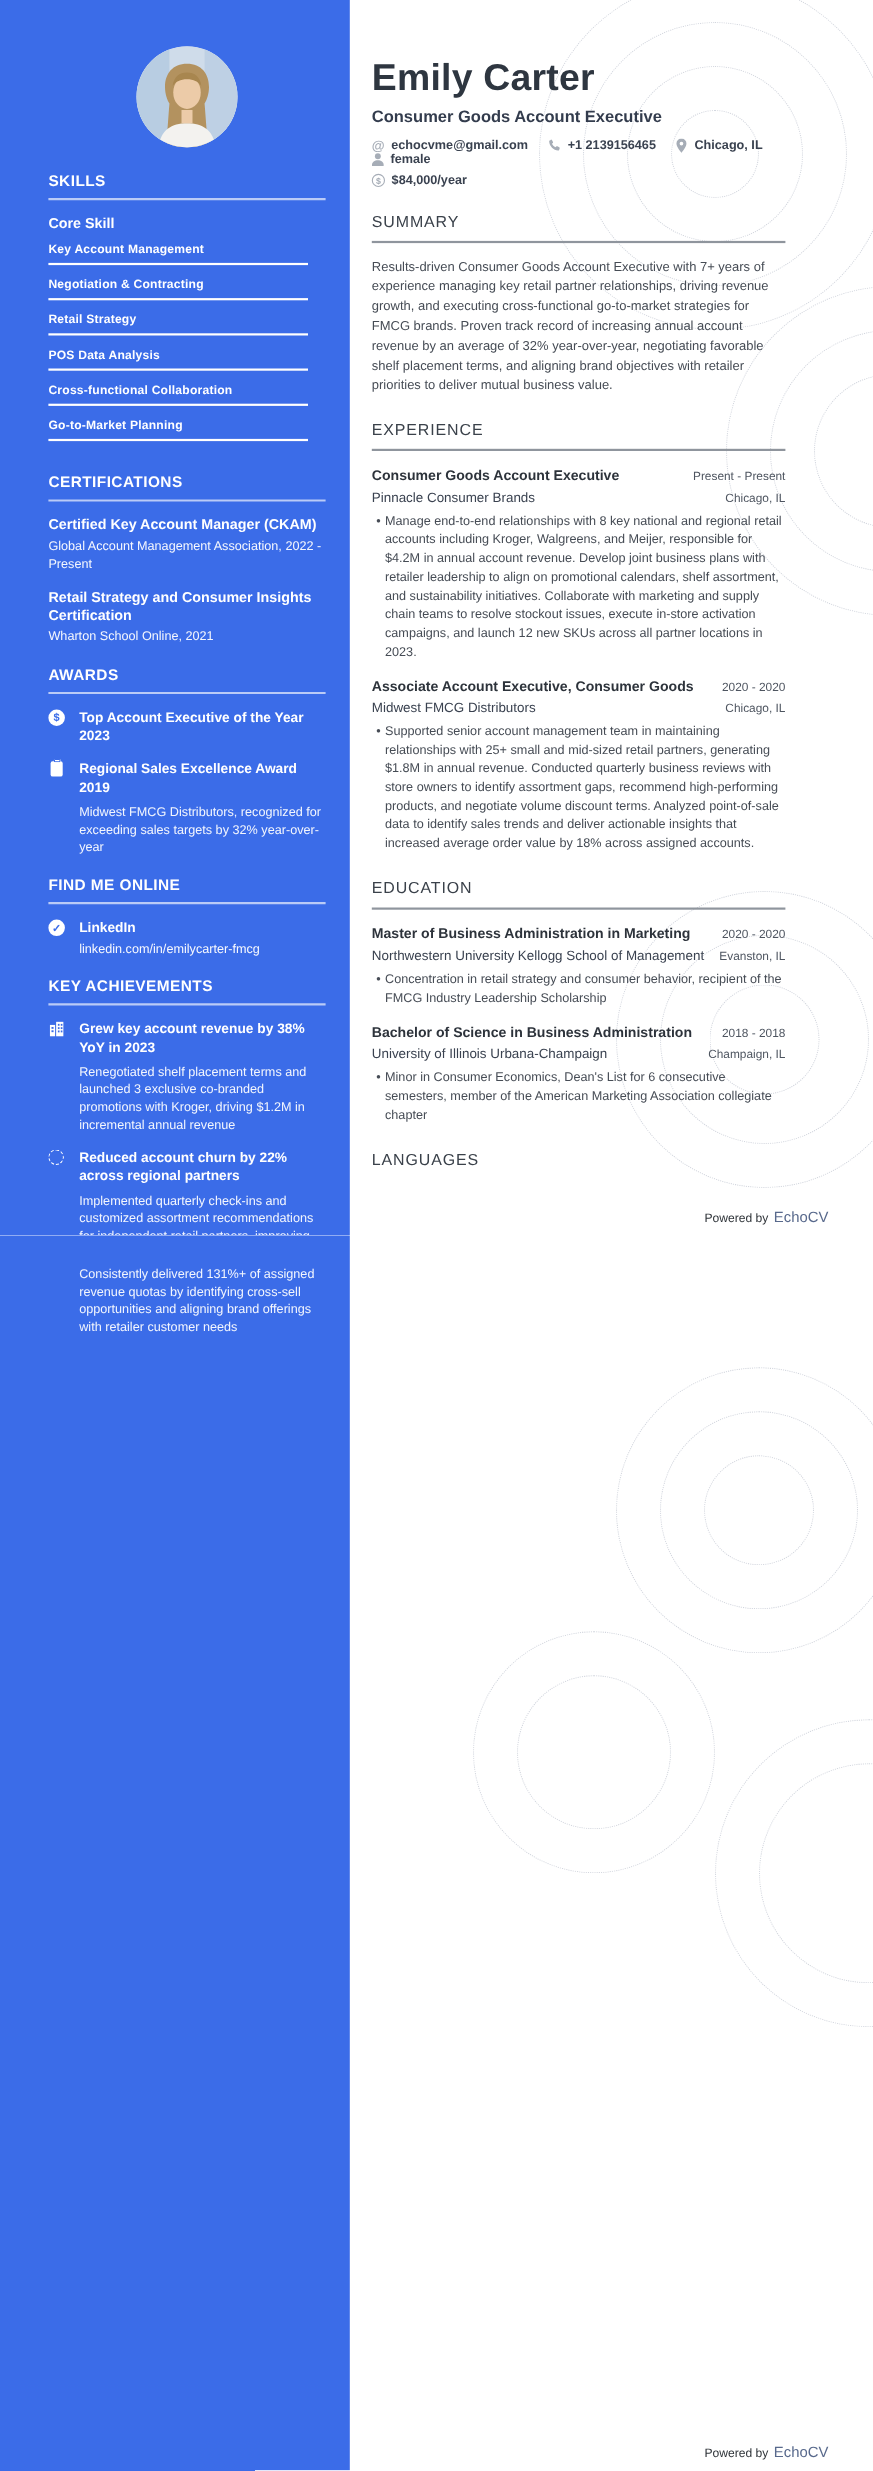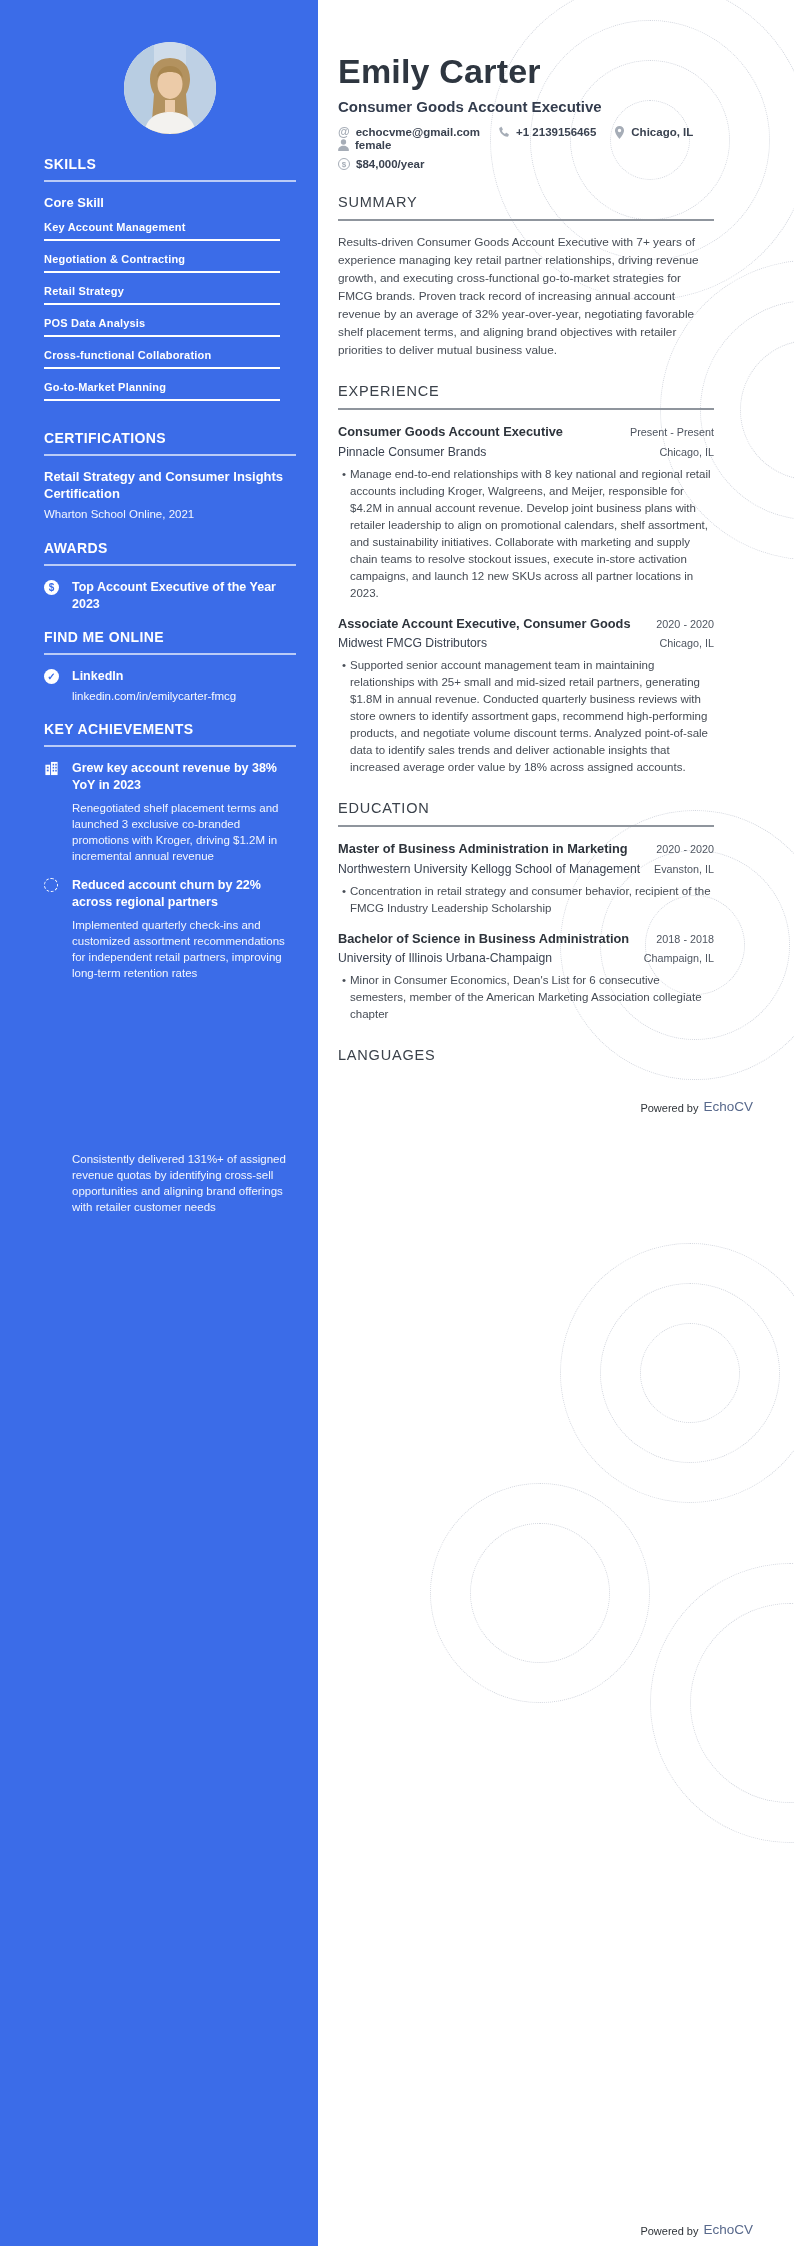--- a/index.html
+++ b/index.html
@@ -159,34 +159,47 @@
         <span class="chip">Negotiation &amp; Contracting</span>
         <span class="chip">Retail Strategy</span>
         <span class="chip">POS Data Analysis</span>
         <span class="chip">Cross-functional Collaboration</span>
         <span class="chip">Go-to-Market Planning</span>
       </div>
     </section>
 
     <section class="sb-section">
       <div class="sb-heading">CERTIFICATIONS</div>
+      <div class="cert">
+        <div class="cert-name">Certified Key Account Manager (CKAM)</div>
+        <div class="cert-detail">Global Account Management Association, 2022 - Present</div>
+      </div>
       <div class="cert" style="margin-bottom:0;">
         <div class="cert-name">Retail Strategy and Consumer Insights Certification</div>
         <div class="cert-detail">Wharton School Online, 2021</div>
       </div>
     </section>
 
     <section class="sb-section">
       <div class="sb-heading">AWARDS</div>
       <div class="entry">
         <span class="entry-icon">
           <span class="ic-circle">$</span>
         </span>
         <span class="entry-body">
           <div class="entry-title">Top Account Executive of the Year 2023</div>
+        </span>
+      </div>
+      <div class="entry" style="margin-bottom:0;">
+        <span class="entry-icon">
+          <span class="ic-clipboard"></span>
+        </span>
+        <span class="entry-body">
+          <div class="entry-title">Regional Sales Excellence Award 2019</div>
+          <div class="entry-desc">Midwest FMCG Distributors, recognized for exceeding sales targets by 32% year-over-year</div>
         </span>
       </div>
     </section>
 
     <section class="sb-section">
       <div class="sb-heading">FIND ME ONLINE</div>
       <div class="entry" style="margin-bottom:0;">
         <span class="entry-icon">
           <span class="ic-circle">✓</span>
         </span>

